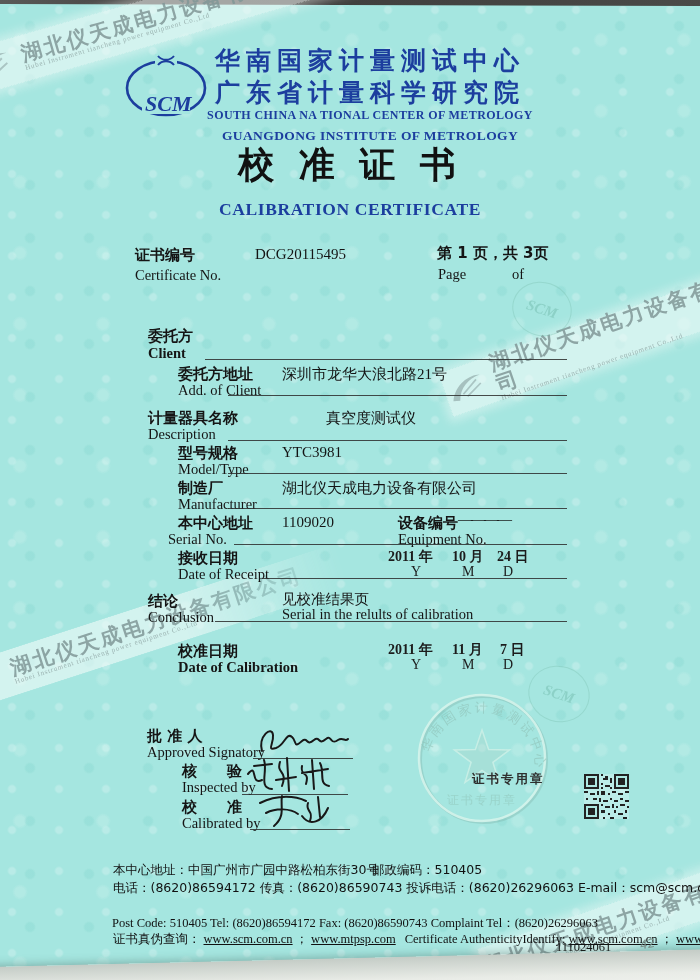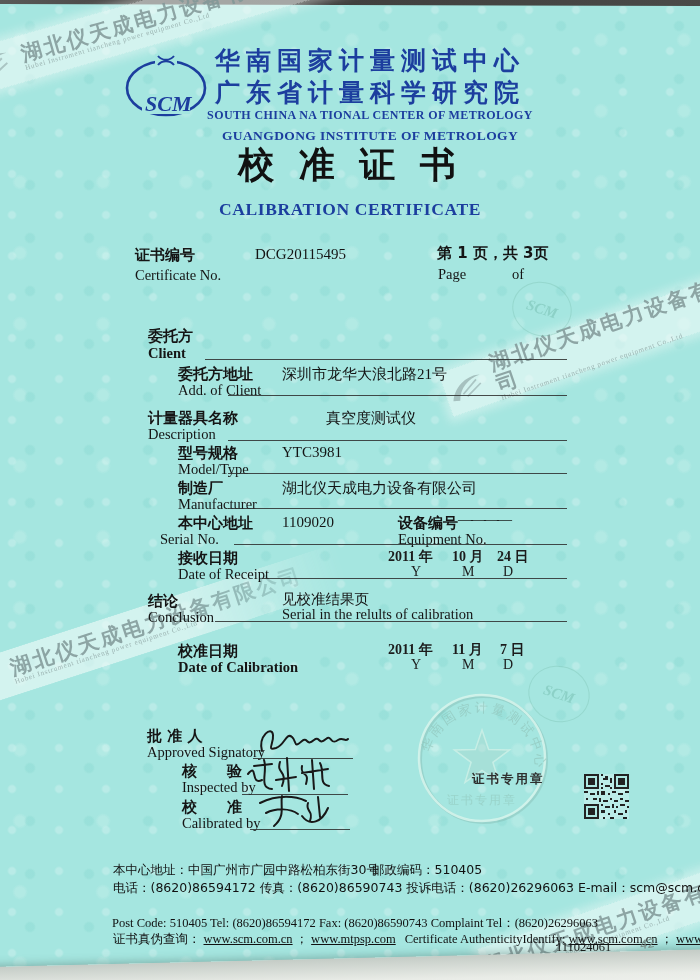--- a/index.html
+++ b/index.html
@@ -138,21 +138,21 @@
   <span class="abs en-label" style="left:178px;top:461px;">Model/Type</span>
   <span class="abs value" style="left:282px;top:444px;">YTC3981</span>
   <div class="rule" style="left:228px;top:473px;width:339px;"></div>
 
   <span class="abs cn-label" style="left:178px;top:479px;">制造厂</span>
   <span class="abs en-label" style="left:178px;top:496px;">Manufacturer</span>
   <span class="abs value" style="left:282px;top:479px;">湖北仪天成电力设备有限公司</span>
   <div class="rule" style="left:228px;top:508px;width:339px;"></div>
 
   <span class="abs cn-label" style="left:178px;top:514px;">本中心地址</span>
-  <span class="abs en-label" style="left:160px;top:531px;">Serial No.</span>
+  <span class="abs en-label" style="left:168px;top:531px;">Serial No.</span>
   <span class="abs value" style="left:282px;top:514px;">1109020</span>
   <span class="abs cn-label" style="left:398px;top:514px;">设备编号</span>
   <span class="abs en-label" style="left:398px;top:531px;">Equipment No.</span>
   <span class="abs value" style="left:458px;top:511px;letter-spacing:-2px;">————</span>
   <div class="rule" style="left:234px;top:544px;width:333px;"></div>
 
   <span class="abs cn-label" style="left:178px;top:549px;">接收日期</span>
   <span class="abs en-label" style="left:178px;top:566px;">Date of Receipt</span>
   <span class="abs date-token" style="left:388px;top:548px;">2011 年</span>
   <span class="abs date-token" style="left:452px;top:548px;">10 月</span>

